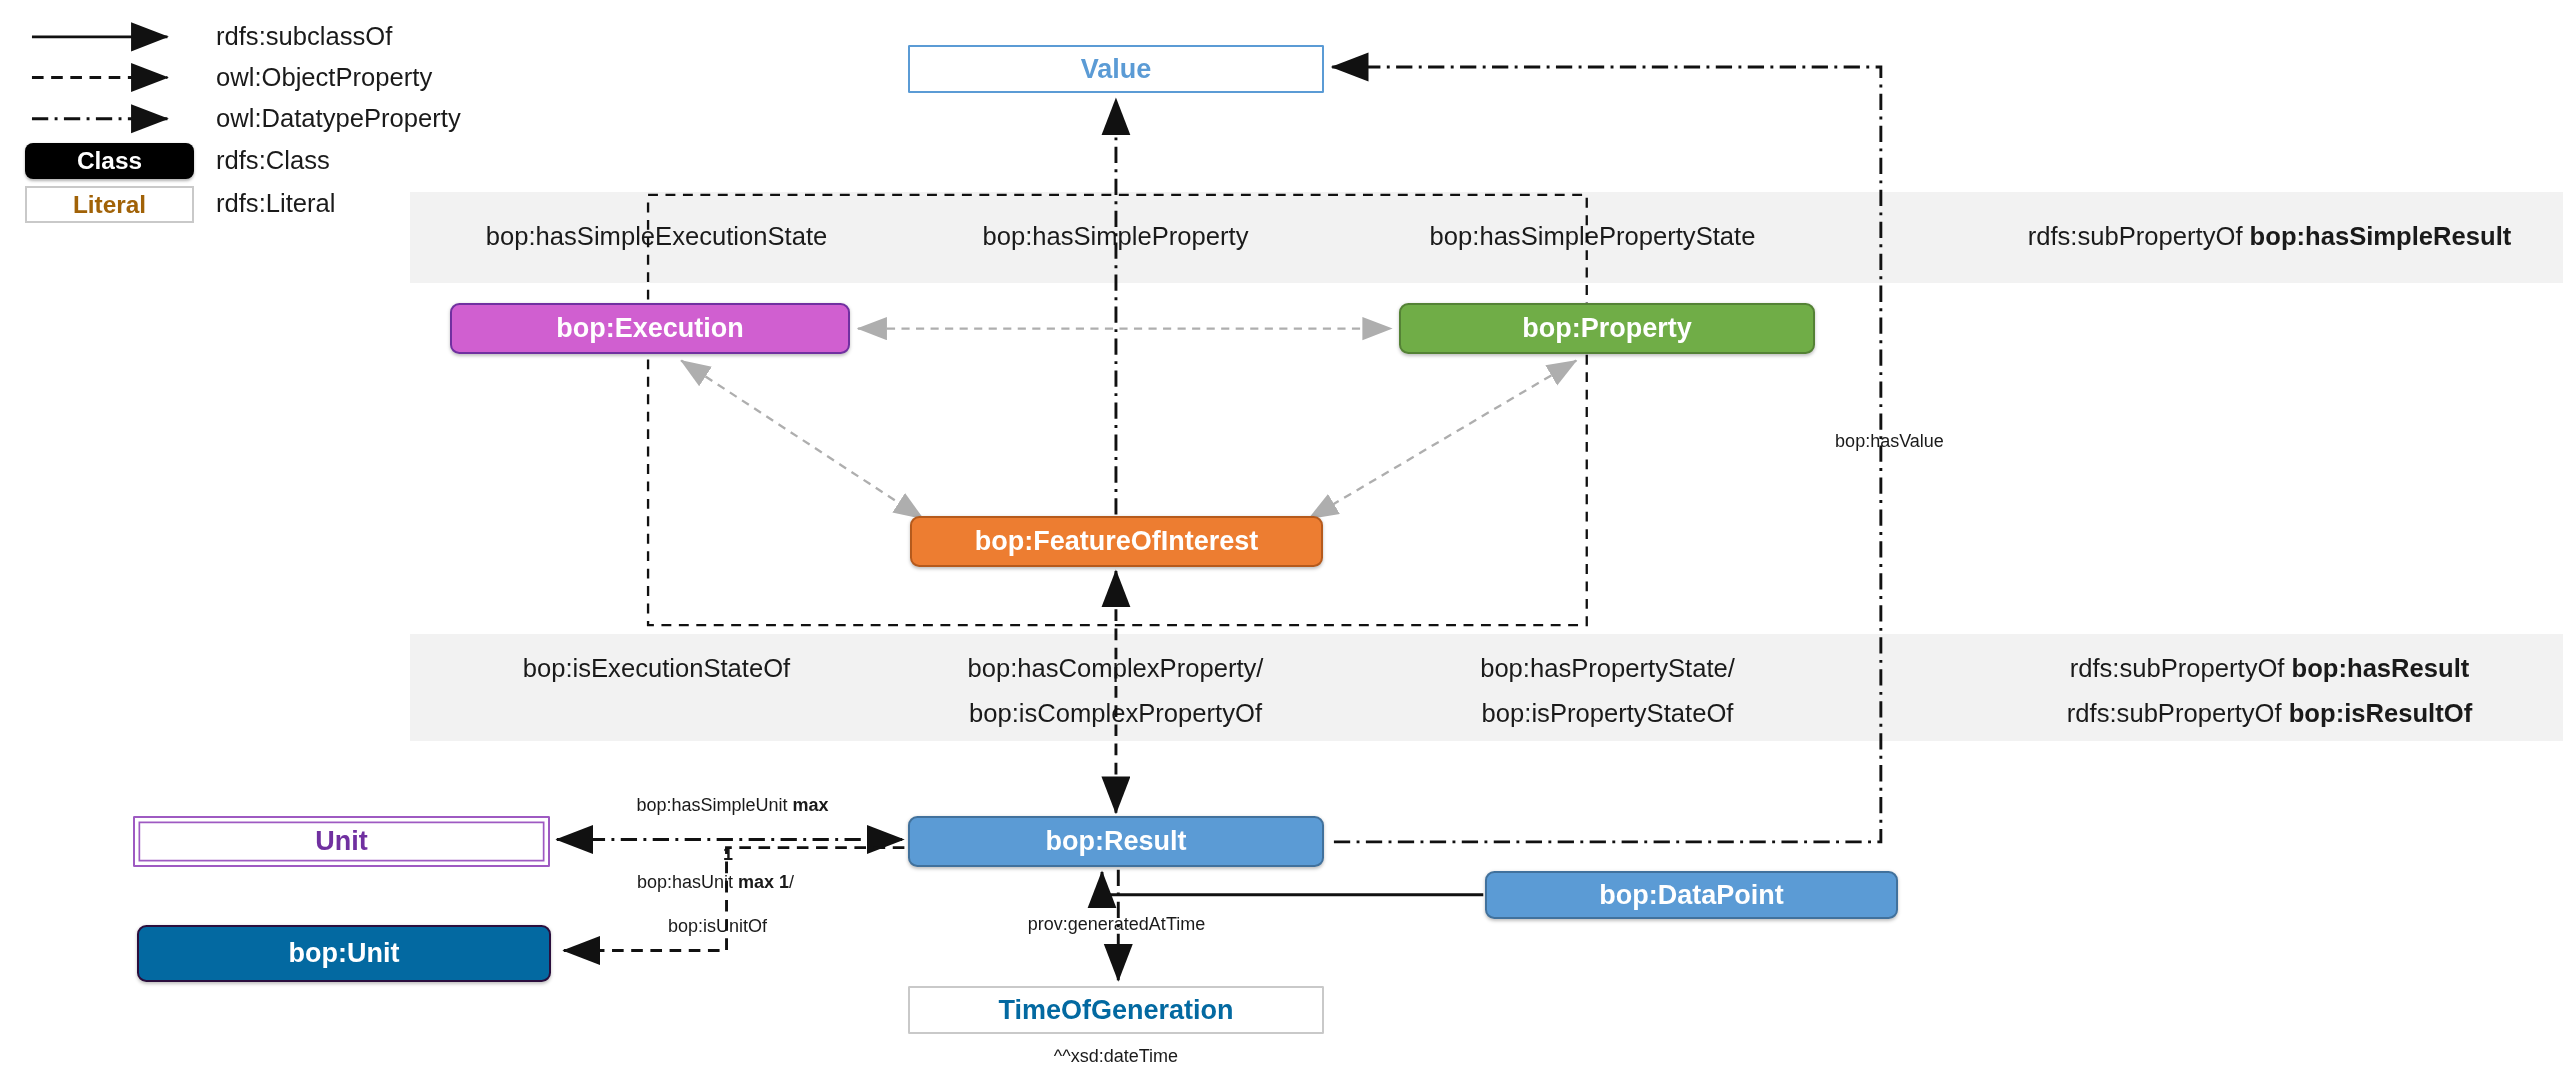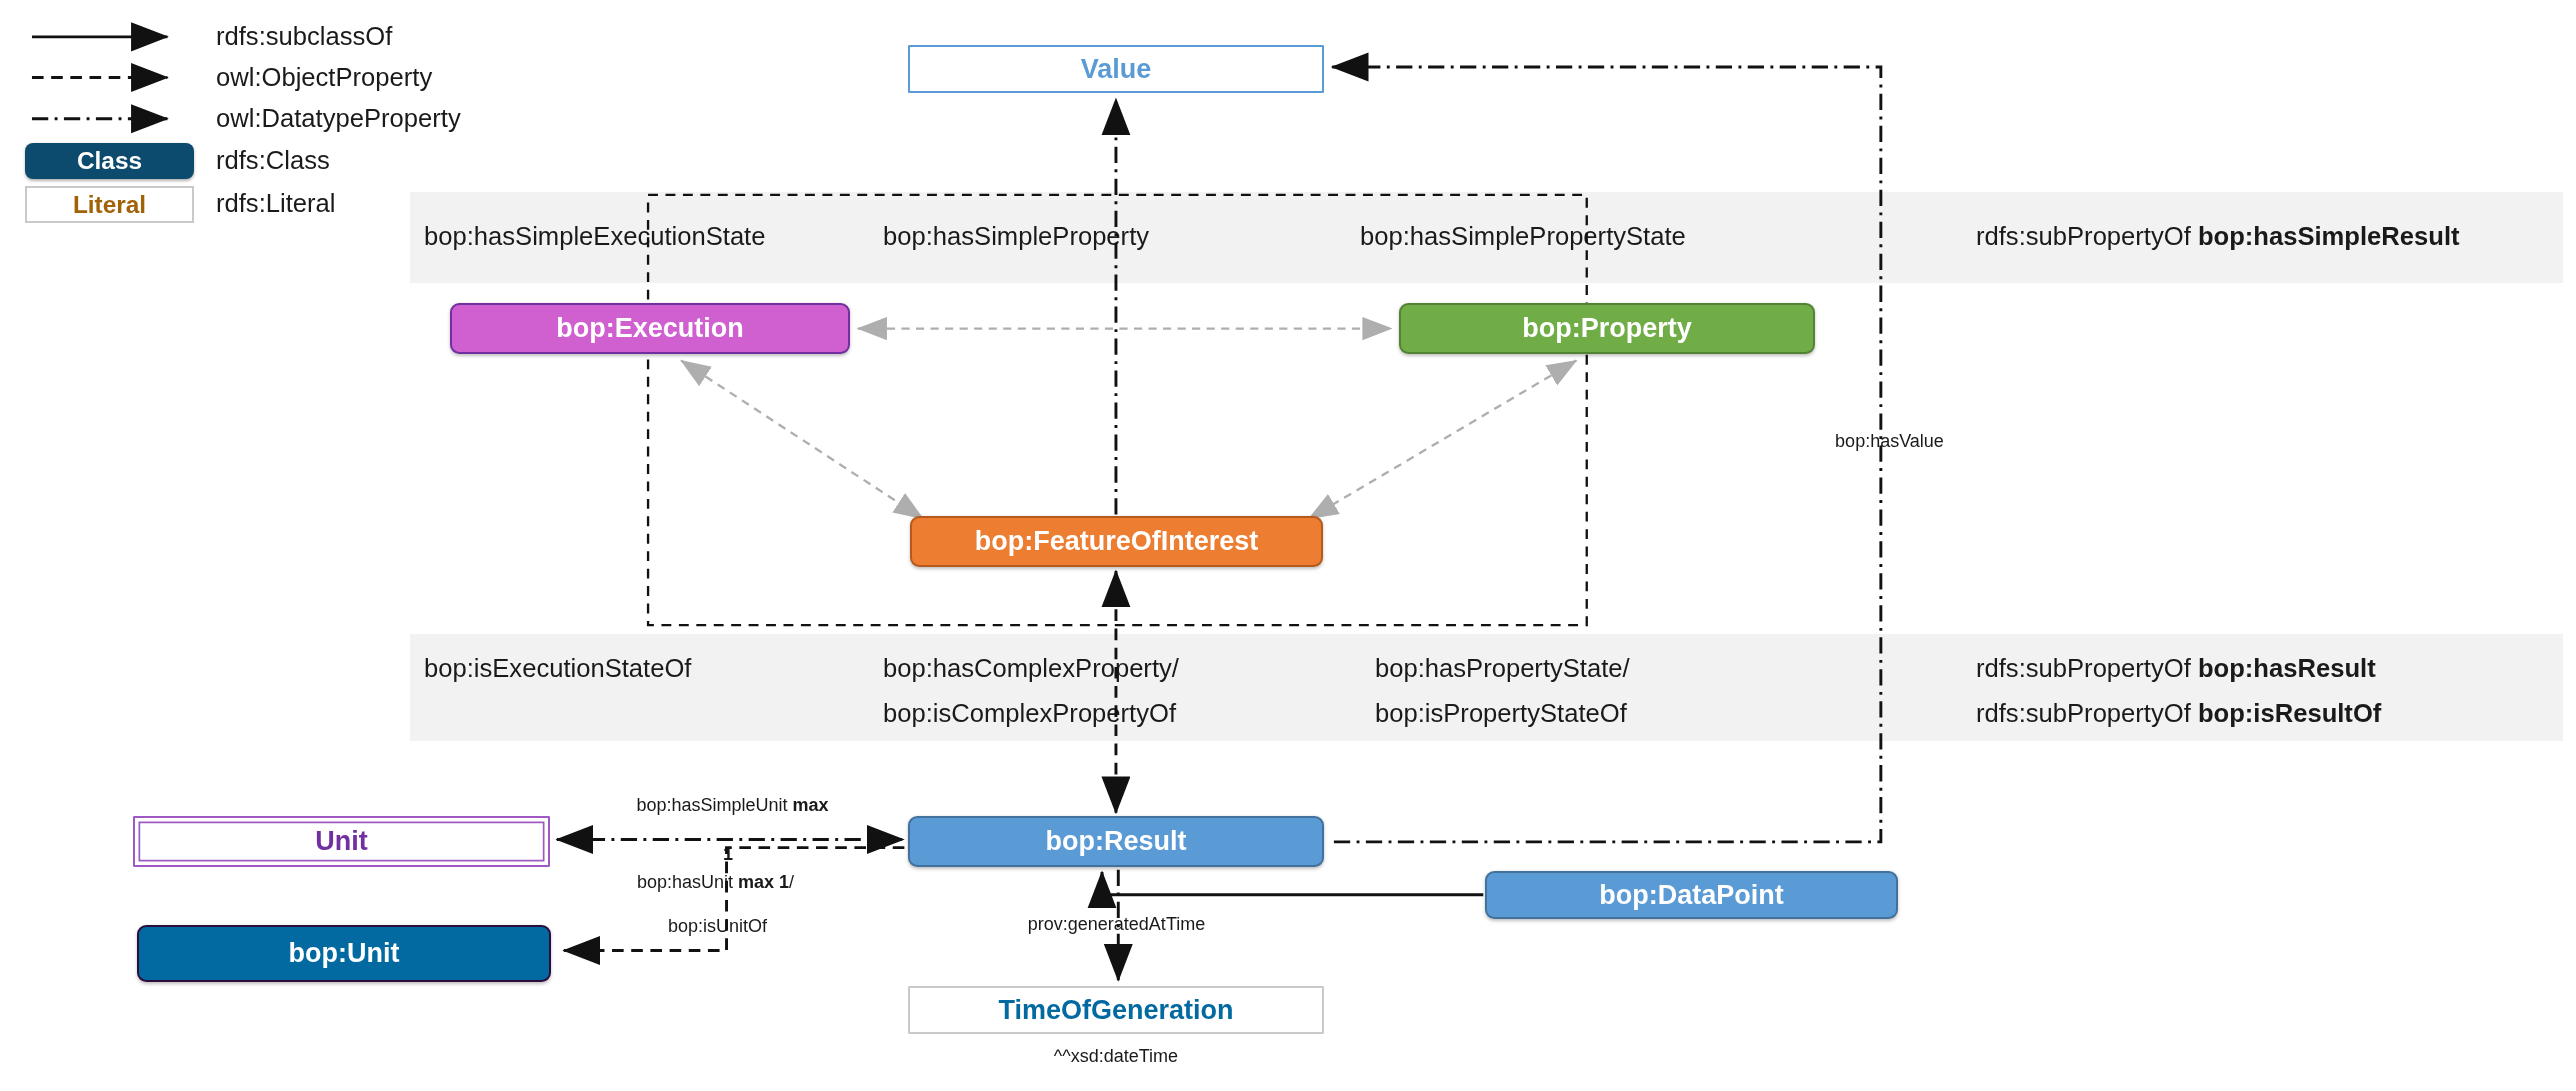--- a/index.html
+++ b/index.html
@@ -1,21 +1,21 @@
 <!DOCTYPE html>
 <html style="font-size:9.3px"><head>
 <meta charset="utf-8">
 <style>
   html,body{margin:0;padding:0;background:#fff;}
   #canvas{
     position:relative;width:2576px;height:1092px;overflow:hidden;
     background:#ffffff;font-family:"Liberation Sans",sans-serif;color:#1a1a1a;
   }
   .band{position:absolute;background:#F2F2F2;z-index:0;}
-  .band-label{position:absolute;z-index:1;font-size:25.6px;text-align:left;line-height:1.0;}
+  .band-label{position:absolute;z-index:1;font-size:25.6px;text-align:center;line-height:1.0;}
   .band-label .ln{line-height:1.75;}
   .edge-label{position:absolute;z-index:1;font-size:18px;text-align:center;white-space:nowrap;}
   .b{font-weight:bold;}
   svg#wires{position:absolute;left:0;top:0;z-index:2;pointer-events:none;}
   .node{
     position:absolute;z-index:3;display:flex;align-items:center;justify-content:center;
     font-size:27px;font-weight:bold;box-sizing:border-box;white-space:nowrap;
   }
   .node.cls{border-radius:9.3px;color:#fff;box-shadow:0 1.7px 3.5px rgba(0,0,0,0.25);}
   .node.lit{background:#fff;border-radius:1.2px;}
@@ -27,21 +27,21 @@
           box-shadow:inset 0 0 0 3.5px #ffffff, inset 0 0 0 5.2px #9E5AC2;}
   .n-result{background:#5B9BD5;border:2.3px solid #41719C;}
   .n-datapoint{background:#5B9BD5;border:2.3px solid #41719C;}
   .n-bopunit{background:#0369a1;border:2.9px solid #2B0E3D;}
   .n-tog{border:2.3px solid #C9C9C9;color:#0369a1;align-items:center;}
   .legend-label{position:absolute;z-index:3;font-size:25.6px;white-space:nowrap;}
   .legend-swatch{
     position:absolute;z-index:3;display:flex;align-items:center;justify-content:center;
     font-size:24.4px;font-weight:bold;box-sizing:border-box;
   }
-  .sw-class{background:#0c4a6e;color:#fff;border-radius:8.1px;box-shadow:0 1.7px 2.9px rgba(0,0,0,0.3);}
+  .sw-class{background:#000000;color:#fff;border-radius:8.1px;box-shadow:0 1.7px 2.9px rgba(0,0,0,0.3);}
   .sw-literal{background:#fff;color:#a16207;border:2.3px solid #C9C9C9;}
 </style>
 </head>
 <body>
 
 <div id="canvas">
 
   <div class="band" style="left:410px;top:192px;width:2153px;height:91px;"></div>
   <div class="band" style="left:410px;top:634px;width:2153px;height:107px;"></div>
 

